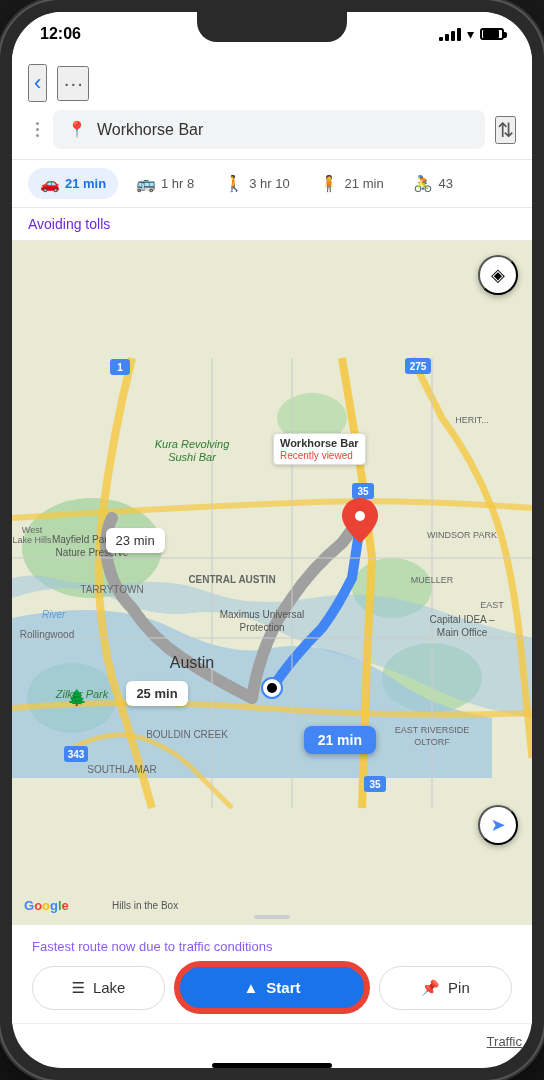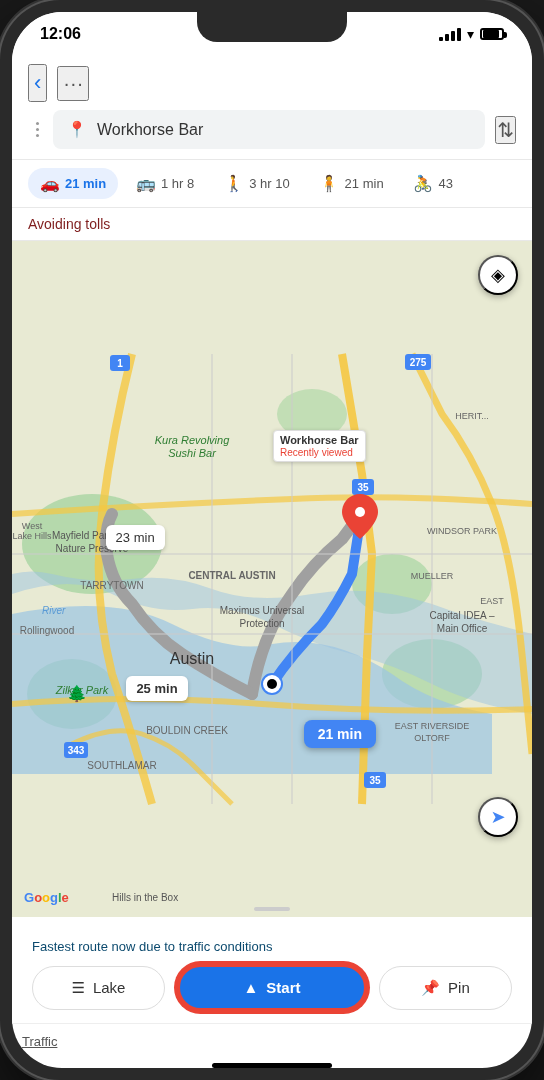--- a/index.html
+++ b/index.html
@@ -204,21 +204,21 @@
     .tab-time {
       color: #555;
       font-size: 13px;
     }
 
     
     .avoiding-row {
       background: #fff;
       padding: 8px 16px;
       font-size: 14px;
-      color: #7f1d1d;
+      color: #6d28d9;
       border-bottom: 1px solid #e8e8e8;
     }
 
     
     .map-area {
       flex: 1;
       position: relative;
       overflow: hidden;
       background: #e8ead3;
     }
@@ -365,22 +365,22 @@
     }
 
     .route-dist {
       font-size: 16px;
       color: #555;
       font-weight: 400;
     }
 
     .route-detail {
       font-size: 13px;
-      color: #0c4a6e;
-      margin-top: 10px;
+      color: #8b5cf6;
+      margin-top: 2px;
     }
 
     .action-buttons {
       display: flex;
       align-items: center;
       gap: 12px;
       margin-top: 10px;
     }
 
     .steps-btn {
@@ -424,21 +424,21 @@
       align-items: center;
       justify-content: center;
       gap: 8px;
       cursor: pointer;
       font-size: 15px;
       color: #333;
       background: #fff;
     }
 
     .traffic-tab {
-      text-align: left;
+      text-align: right;
       padding: 10px;
       font-size: 13px;
       color: #555;
       border-top: 1px solid #eee;
       text-decoration: underline;
     }
 
     .home-indicator {
       width: 120px;
       height: 5px;

